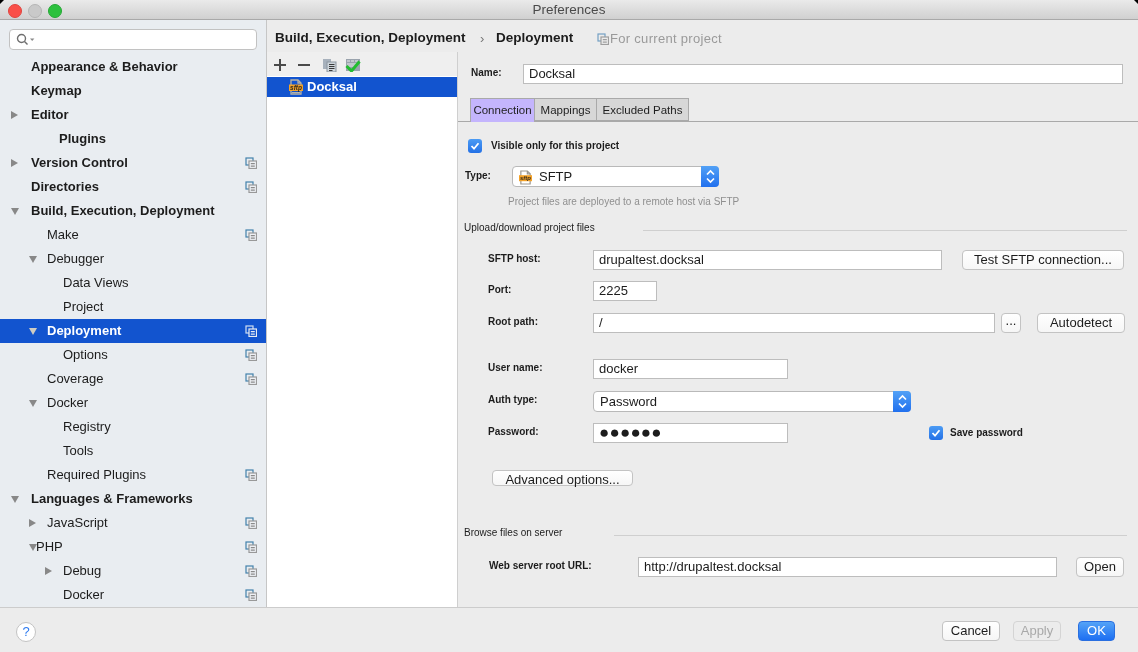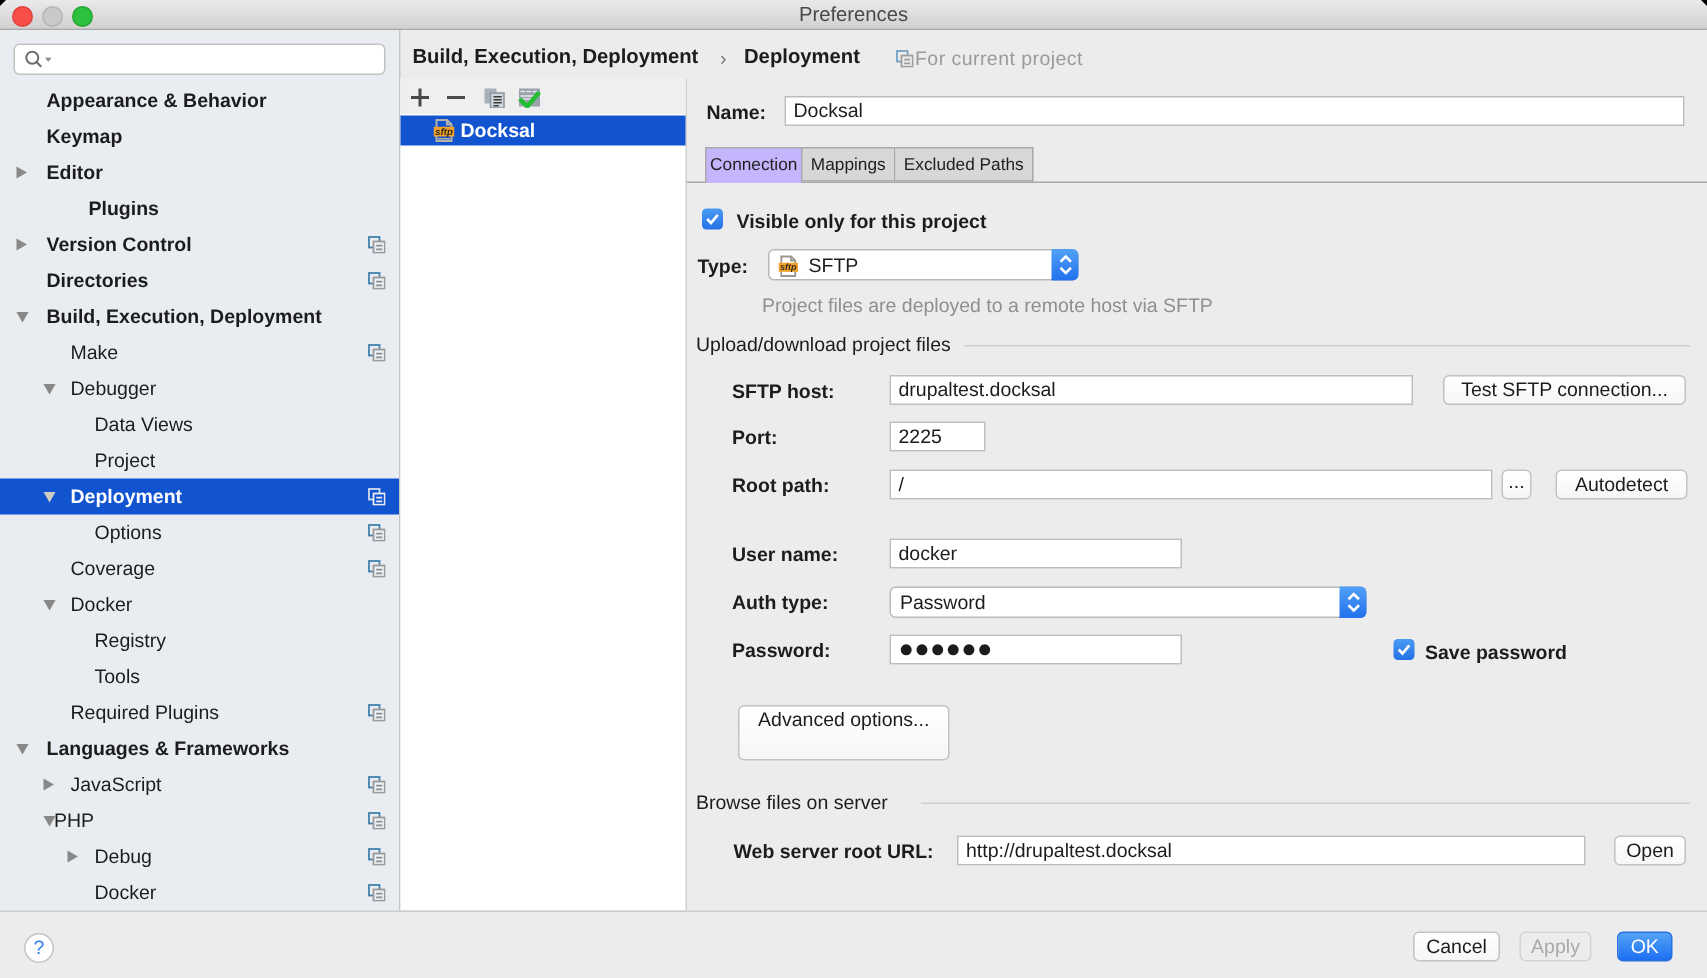--- a/index.html
+++ b/index.html
@@ -22,21 +22,21 @@
   .arr.e{border-top:7px solid #888;border-left:4.5px solid transparent;border-right:4.5px solid transparent;margin-top:9px;}
   .arr.e.w{border-top-color:#cfccc2;}
   .ticon{position:absolute;left:245px;top:6px;}
   
   #crumbs{left:267px;top:20px;width:871px;height:32px;font-size:13px;}
   
   #master{left:267px;top:52px;width:190px;height:555px;background:#fff;border-right:1px solid #cfcfcf;}
   #toolbar{position:absolute;left:0;top:0;width:190px;height:24px;background:#efefef;}
   #listsel{position:absolute;left:0;top:25px;width:190px;height:20px;background:#1254cf;color:#fff;font-weight:bold;font-size:13px;line-height:20px;}
   
-  .lbl{position:absolute;font-size:13px;color:#1c1c1c;white-space:nowrap;}
+  .lbl{position:absolute;font-size:10px;color:#1c1c1c;white-space:nowrap;}
   .lbl.b{font-weight:bold;}
   .input{position:absolute;background:#fff;border:1px solid #bdbdbd;font-size:13px;color:#1c1c1c;line-height:18px;padding:0 0 0 5px;white-space:nowrap;box-sizing:border-box;}
   .btn{position:absolute;background:linear-gradient(#ffffff,#f6f6f6);border:1px solid #c3c3c3;border-radius:4px;font-size:13px;color:#1c1c1c;text-align:center;box-sizing:border-box;}
   .gray{color:#8f8f8f;}
   .sepline{position:absolute;height:1px;background:#cfcfcf;}
   .tab{position:absolute;top:98px;height:23px;z-index:2;box-sizing:border-box;border:1px solid #a9a9a9;font-size:11.5px;text-align:center;line-height:22px;color:#1e1e1e;}
   .tab.on{background:#c4b5fd;border-bottom:none;height:24px;z-index:3;}
   .tab.off{background:#d7d7d7;border-left:none;}
   .cbx{position:absolute;width:14px;height:14px;border-radius:3px;background:linear-gradient(#4b9bf4,#2471e6);box-sizing:border-box;}
   .cbx svg{position:absolute;left:1px;top:1px;}
@@ -308,21 +308,21 @@
 
   <span class="lbl b" style="left:488px;top:426px;">Password:</span>
   <div class="input" style="left:593px;top:423px;width:195px;height:20px;font-size:17px;letter-spacing:0.2px;line-height:17px;">●●●●●●</div>
   <div class="cbx" style="left:929px;top:426px;">
         <svg width="12" height="12" viewBox="0 0 12 12">
           <path d="M2.5 6 L5 8.7 L9.5 3.2" stroke="#fff" stroke-width="1.8" fill="none"></path>
         </svg>
       </div>
   <span class="lbl b" style="left:950px;top:427px;">Save password</span>
 
-  <div class="btn" style="left:492px;top:470px;width:141px;height:37px;line-height:18px;">Advanced options...</div>
+  <div class="btn" style="left:492px;top:470px;width:141px;height:16px;line-height:18px;">Advanced options...</div>
 
   <span class="lbl" style="left:464px;top:527px;">Browse files on server</span>
   <div class="sepline" style="left:614px;top:535px;width:513px;"></div>
 
   <span class="lbl b" style="left:489px;top:560px;">Web server root URL:</span>
   <div class="input" style="left:638px;top:557px;width:419px;height:20px;">http://drupaltest.docksal</div>
   <div class="btn" style="left:1076px;top:557px;width:48px;height:20px;line-height:18px;">Open</div>
 </div>
 
   <div class="abs" id="footer">

